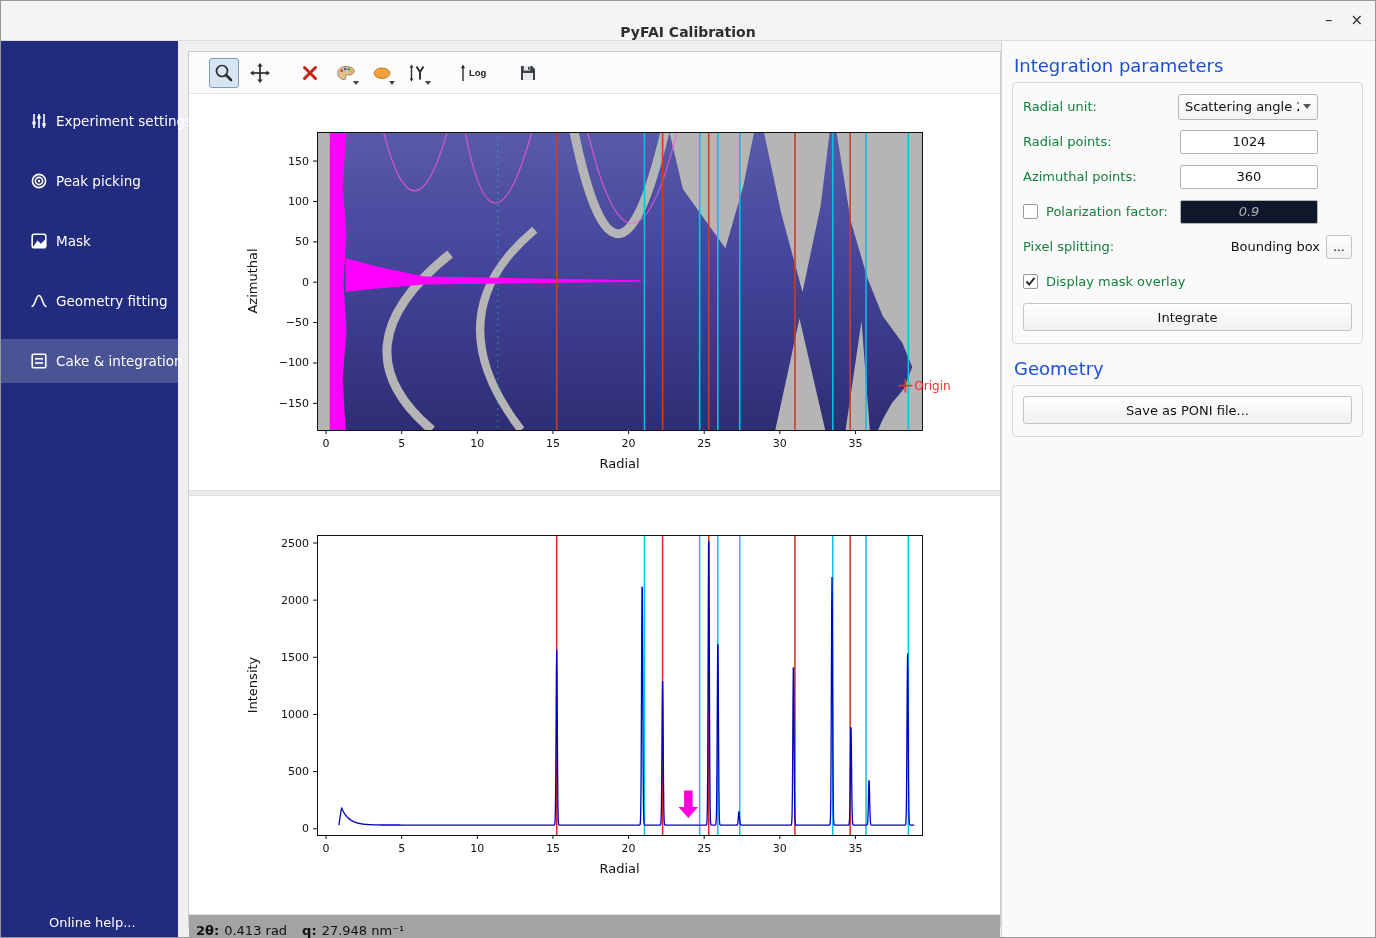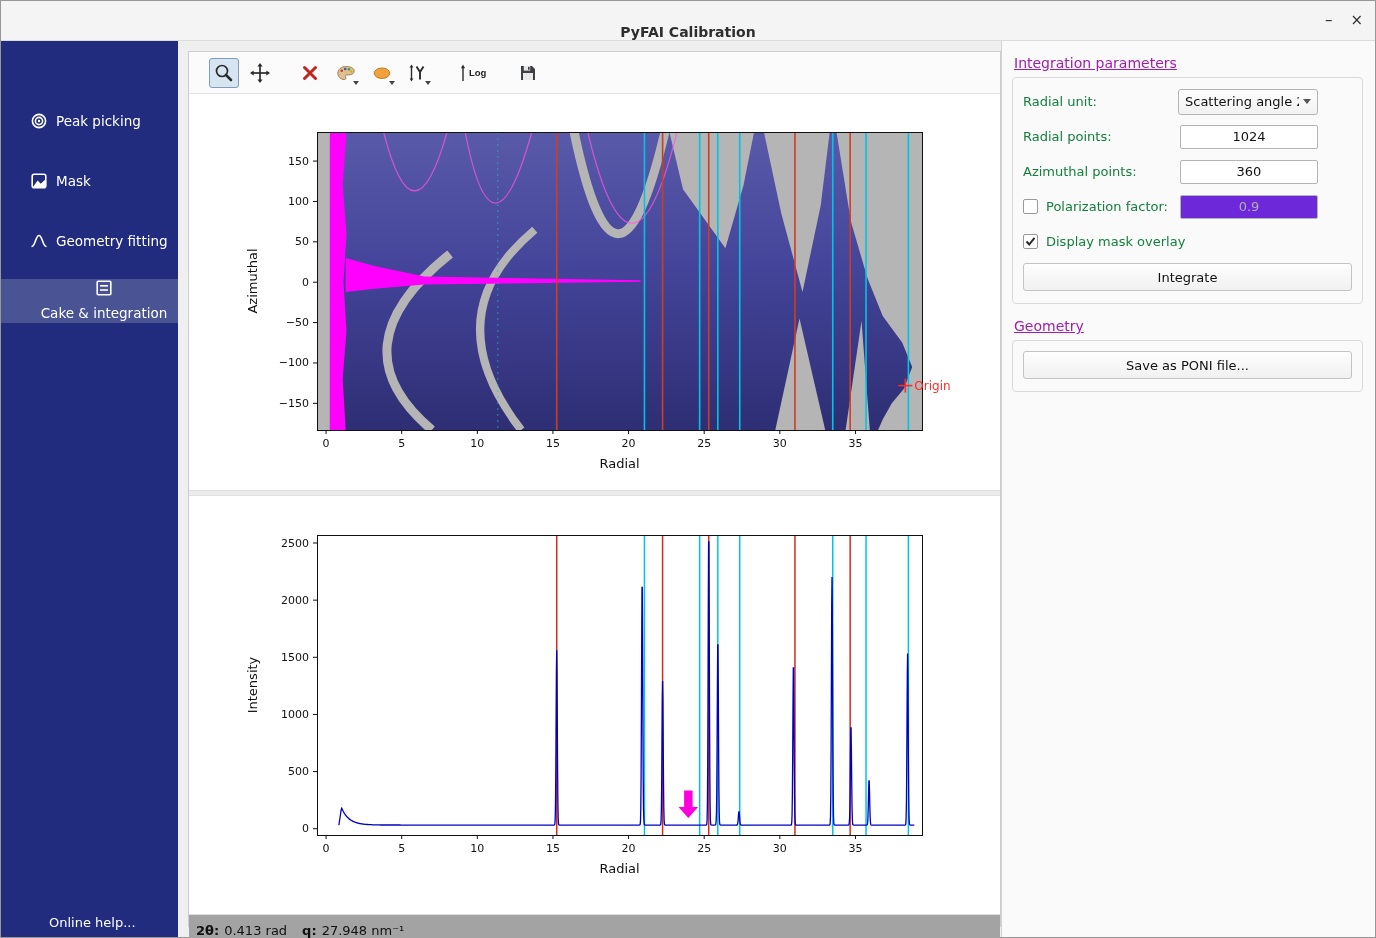--- a/index.html
+++ b/index.html
@@ -7,21 +7,21 @@
   body{font-family:"DejaVu Sans","Liberation Sans",sans-serif;background:#e8e8e8;font-size:13px;color:#111;}
   .window{width:1376px;height:938px;border:1px solid #979797;background:#f1f1f1;display:flex;flex-direction:column;}
   .titlebar{height:40px;background:#f4f4f4;border-bottom:1px solid #dcdcdc;display:flex;align-items:flex-end;position:relative;flex:0 0 auto;}
   .title{flex:1;text-align:center;font-size:14px;font-weight:bold;color:#2e2e2e;}
   .win-controls{position:absolute;right:12px;top:0;height:100%;display:flex;align-items:center;gap:18px;}
   .win-btn{border:none;background:transparent;font-size:15px;color:#333;cursor:pointer;font-family:inherit;line-height:1;}
   .app-body{flex:1;display:flex;min-height:0;}
   
   .sidebar{width:177px;background:#212c7e;color:#fff;position:relative;flex:0 0 auto;padding-top:58px;}
   .side-item{height:44px;margin-bottom:16px;display:flex;align-items:center;padding-left:29px;gap:8px;cursor:pointer;font-size:13.5px;white-space:nowrap;}
-  .side-item.selected{background:#4a5494;flex-direction:column;}
+  .side-item.selected{background:#4a5494;}
   .s-icon{stroke:#fff;stroke-width:1.6;fill:none;flex:0 0 auto;}
   .side-help{position:absolute;left:48px;bottom:7px;font-size:13px;cursor:pointer;}
   
   .main-wrap{flex:1;padding:10px 0 10px 10px;background:#efefef;min-width:0;display:flex;}
   .main-panel{flex:1;background:#fff;border:1px solid #cdcdcd;display:flex;flex-direction:column;min-width:0;}
   .toolbar{height:42px;border-bottom:1px solid #e3e3e3;background:#fbfbfb;display:flex;align-items:center;padding-left:20px;flex:0 0 auto;}
   .tool-btn{width:30px;height:30px;border:1px solid transparent;background:transparent;border-radius:3px;display:flex;align-items:center;justify-content:center;position:relative;cursor:pointer;margin-right:6px;}
   .tool-btn.wide{width:auto;padding:0 6px;}
   .tool-btn.active{background:#d7e4f2;border-color:#7f9db9;}
   .tool-sep{width:14px;}
@@ -30,29 +30,29 @@
   .log-text{font-size:9.5px;font-weight:bold;color:#222;margin-left:1px;}
   .figure{background:#fff;flex:0 0 auto;}
   .figure svg{display:block;}
   .fig2{flex:1 1 auto;}
   .divider{height:6px;background:#ececec;border-top:1px solid #e0e0e0;border-bottom:1px solid #e0e0e0;flex:0 0 auto;}
   .statusbar{height:32px;border-top:1px solid #ddd;background:#a3a3a3;display:flex;align-items:center;padding-left:7px;font-size:13px;gap:5px;flex:0 0 auto;margin-top:18px;}
   .status-label{font-weight:bold;}
   .status-label.q{margin-left:10px;}
   
   .right-panel{width:374px;background:#fafafa;border-left:1px solid #d2d2d2;padding:12px 12px 0 10px;flex:0 0 auto;overflow:hidden;}
-  .group-title{font-size:14px;color:#a21caf;margin:2px 0 6px 2px;text-decoration:underline;}
+  .group-title{font-size:18px;color:#1d4ed8;margin:2px 0 6px 2px;}
   .group-box{border:1px solid #d9d9d9;border-radius:4px;padding:6px 10px 12px;margin-bottom:14px;background:#fafafa;}
   .form-row{display:flex;align-items:center;height:35px;}
   .form-row.inset{padding-right:34px;}
   .form-label{font-size:13px;color:#15803d;white-space:nowrap;}
   .form-value{font-size:13px;}
   .spacer{flex:1;}
   .text-input{width:138px;height:24px;border:1px solid #b4b4b4;border-radius:2px;background:#fff;font-size:13px;text-align:center;padding:0 7px;font-family:inherit;color:#111;}
-  .text-input:disabled{background:#6d28d9;color:#b0b0b0;}
+  .text-input:disabled{background:#0f172a;color:#b0b0b0;font-style:italic;}
   .combo{width:140px;height:26px;border:1px solid #b4b4b4;border-radius:3px;background:linear-gradient(#fefefe,#f2f2f2);display:flex;align-items:center;padding:0 6px;font-size:13px;cursor:pointer;}
   .combo-text{flex:1;white-space:nowrap;overflow:hidden;}
   .combo-arrow{width:0;height:0;border-left:4px solid transparent;border-right:4px solid transparent;border-top:5px solid #555;margin-left:4px;flex:0 0 auto;}
   .checkbox{width:15px;height:15px;border:1px solid #9a9a9a;border-radius:2px;background:#fff;margin-right:8px;display:inline-flex;align-items:center;justify-content:center;cursor:pointer;flex:0 0 auto;}
   .checkbox svg{display:none;}
   .checkbox.checked svg{display:block;}
   .btn{display:block;width:100%;height:28px;border:1px solid #c3c3c3;border-radius:3px;background:linear-gradient(#fefefe,#f1f1f1);font-size:13px;font-family:inherit;color:#111;cursor:pointer;margin-top:4px;}
   .more-btn{width:26px;height:24px;border:1px solid #c3c3c3;border-radius:3px;background:linear-gradient(#fefefe,#f1f1f1);font-size:12px;margin-left:6px;cursor:pointer;font-family:inherit;}
 </style>
 </head>
@@ -63,20 +63,31 @@
     <span class="title">PyFAI Calibration</span>
     <div class="win-controls">
       <button class="win-btn">–</button>
       <button class="win-btn">×</button>
     </div>
   </div>
 
   <div class="app-body">
 
     <nav class="sidebar">
+      <div class="side-item">
+        <svg class="s-icon" width="18" height="18" viewBox="0 0 18 18">
+          <line x1="4" y1="2" x2="4" y2="16"></line>
+            <line x1="9" y1="2" x2="9" y2="16"></line>
+            <line x1="14" y1="2" x2="14" y2="16"></line>
+          <rect x="2.4" y="9.5" width="3.2" height="3" fill="#fff" stroke="none"></rect>
+          <rect x="7.4" y="4" width="3.2" height="3" fill="#fff" stroke="none"></rect>
+          <rect x="12.4" y="11" width="3.2" height="3" fill="#fff" stroke="none"></rect>
+        </svg>
+        <span class="s-label">Experiment settings</span>
+      </div>
       <div class="side-item">
         <svg class="s-icon" width="18" height="18" viewBox="0 0 18 18">
           <circle cx="9" cy="9" r="6.6"></circle>
             <circle cx="9" cy="9" r="3.6"></circle>
             <circle cx="9" cy="9" r="1.2" fill="#fff" stroke="none"></circle>
         </svg>
         <span class="s-label">Peak picking</span>
       </div>
       <div class="side-item">
         <svg class="s-icon" width="18" height="18" viewBox="0 0 18 18">
@@ -343,20 +354,26 @@
 
         <div class="form-row inset">
           <span class="checkbox">
             
           </span>
           <span class="form-label">Polarization factor:</span>
           <span class="spacer"></span>
           <input class="text-input" disabled="" value="0.9" style="">
         </div>
 
+        <div class="form-row">
+          <span class="form-label">Pixel splitting:</span>
+          <span class="spacer"></span>
+          <span class="form-value">Bounding box</span>
+          <button class="more-btn">...</button>
+        </div>
 
         <div class="form-row">
           <span class="checkbox checked">
             <svg width="11" height="11" viewBox="0 0 11 11">
               <polyline points="1.5,5.5 4.2,8.5 9.5,1.8" fill="none" stroke="#2b2b2b" stroke-width="2"></polyline>
             </svg>
           </span>
           <span class="form-label">Display mask overlay</span>
         </div>
 

